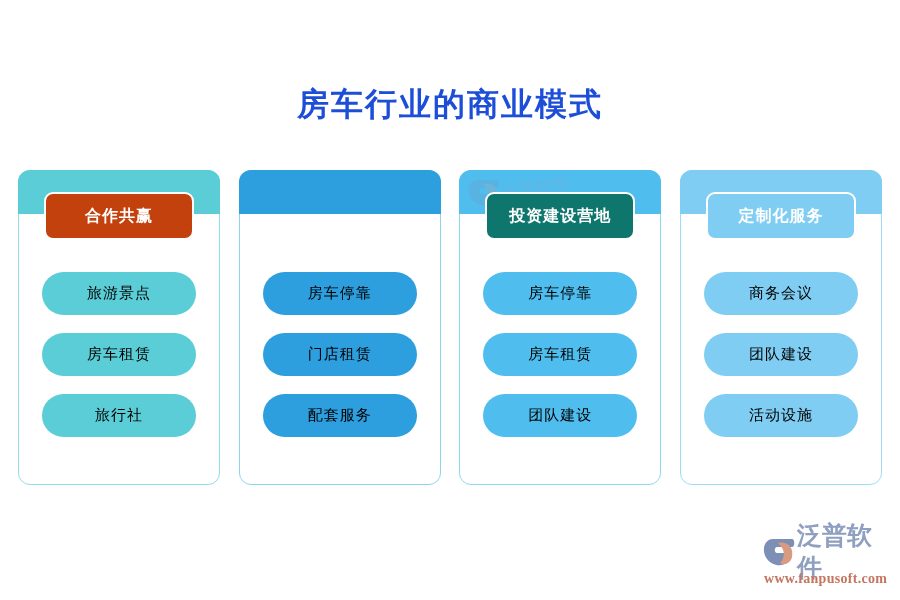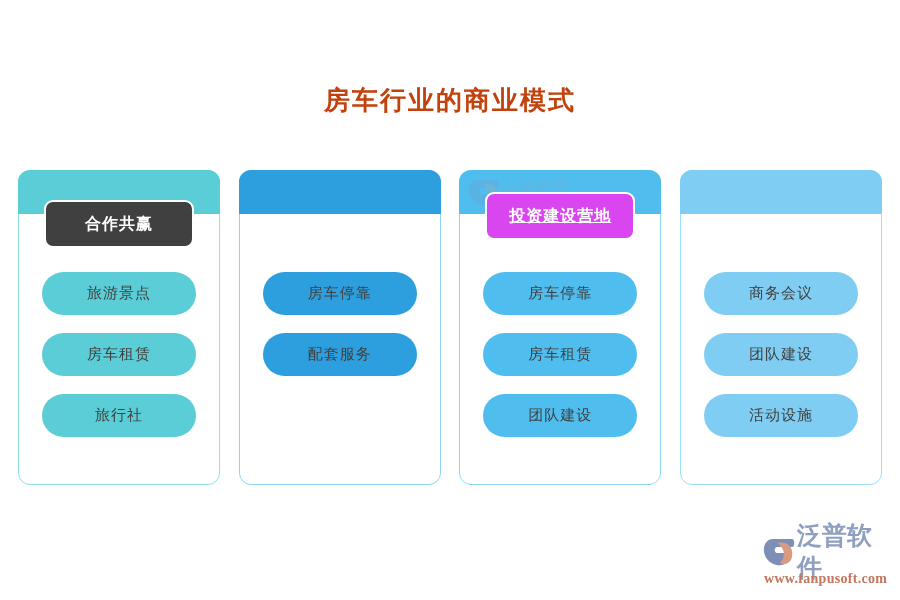--- a/index.html
+++ b/index.html
@@ -15,23 +15,23 @@
     position: relative;
   }
 
   #page-title {
     position: absolute;
     top: 88px;
     left: 0;
     width: 900px;
     text-align: center;
     font-family: "Liberation Serif", serif;
-    font-size: 26px;
-    font-weight: 700;
-    color: #c2410c;
+    font-size: 32px;
+    font-weight: 700;
+    color: #1d4ed8;
     letter-spacing: 2px;
     line-height: 1;
   }
 
   #columns {
     position: absolute;
     top: 170px;
     left: 18px;
     width: 864px;
     height: 315px;
@@ -100,21 +100,21 @@
     flex-direction: column;
     gap: 18px;
   }
 
   .col-item {
     height: 43px;
     border-radius: 22px;
     display: flex;
     align-items: center;
     justify-content: center;
-    color: #404040;
+    color: #000000;
     font-family: "Liberation Serif", serif;
     font-size: 15px;
     letter-spacing: 1px;
   }
 
   
   .col-watermark {
     position: absolute;
     left: 8px;
     top: 2px;
@@ -165,59 +165,61 @@
 </head>
 <body style="background: rgb(255, 255, 255);">
 
 <div id="page-title">房车行业的商业模式</div>
 
 <div id="columns">
 
   <div class="column">
     <div class="col-body" style="border-color: rgb(143, 224, 230);"></div>
     <div class="col-band" style="background: rgb(91, 205, 214);"></div>
-    <div class="col-header" style="background: #404040; margin-top: 8px;">合作共赢</div>
+    <div class="col-header" style="background: #c2410c;">合作共赢</div>
     <div class="col-items">
       <div class="col-item" style="background: rgb(91, 205, 214);">旅游景点</div>
       <div class="col-item" style="background: rgb(91, 205, 214);">房车租赁</div>
       <div class="col-item" style="background: rgb(91, 205, 214);">旅行社</div>
     </div>
   </div>
 
   <div class="column">
     <div class="col-body" style="border-color: rgb(143, 212, 238);"></div>
     <div class="col-band" style="background: rgb(46, 159, 222);"></div>
     <div class="col-items">
       <div class="col-item" style="background: rgb(46, 159, 222);">房车停靠</div>
+      <div class="col-item" style="background: rgb(46, 159, 222);">门店租赁</div>
       <div class="col-item" style="background: rgb(46, 159, 222);">配套服务</div>
     </div>
   </div>
 
   <div class="column">
     <div class="col-body" style="border-color: rgb(143, 217, 242);"></div>
     <div class="col-band" style="background: rgb(79, 190, 239);"></div>
     <div class="col-watermark">
       <svg viewBox="0 0 118 44" width="118" height="44">
         <path d="M10 8 C2 8 -1 18 4 26 C8 33 18 36 24 31 L24 22 L14 22 C12 22 12 16 15 16 L30 16 C33 16 33 8 30 8 Z" fill="#7d8fb5"></path>
         <path d="M16 12 C24 10 31 15 30 24 C29 30 22 33 18 30 C22 26 23 18 16 12 Z" fill="#d99a82"></path>
         <text x="36" y="27" font-family="DejaVu Sans, sans-serif" font-size="17" font-weight="bold" fill="#8f9fc0" transform="rotate(-9 36 27)">泛普软件</text>
         <text x="38" y="38" font-family="Liberation Serif, serif" font-size="8" fill="#c4765f" transform="rotate(-9 38 38)">www.fanpusoft.com</text>
       </svg>
     </div>
-    <div class="col-header" style="background: #d946ef; text-decoration: underline;">投资建设营地</div>
+    <div class="col-header" style="background: #0f766e;">投资建设营地</div>
     <div class="col-items">
       <div class="col-item" style="background: rgb(79, 190, 239);">房车停靠</div>
       <div class="col-item" style="background: rgb(79, 190, 239);">房车租赁</div>
       <div class="col-item" style="background: rgb(79, 190, 239);">团队建设</div>
     </div>
   </div>
 
   <div class="column">
     <div class="col-body" style="border-color: rgb(159, 220, 245);"></div>
     <div class="col-band" style="background: rgb(127, 205, 242);"></div>
+    <div class="col-header" style="background: rgb(127, 205, 242);">定制化服务</div>
     <div class="col-items">
       <div class="col-item" style="background: rgb(127, 205, 242);">商务会议</div>
       <div class="col-item" style="background: rgb(127, 205, 242);">团队建设</div>
       <div class="col-item" style="background: rgb(127, 205, 242);">活动设施</div>
     </div>
   </div>
 
 </div>
 
 <div id="brand-logo">

